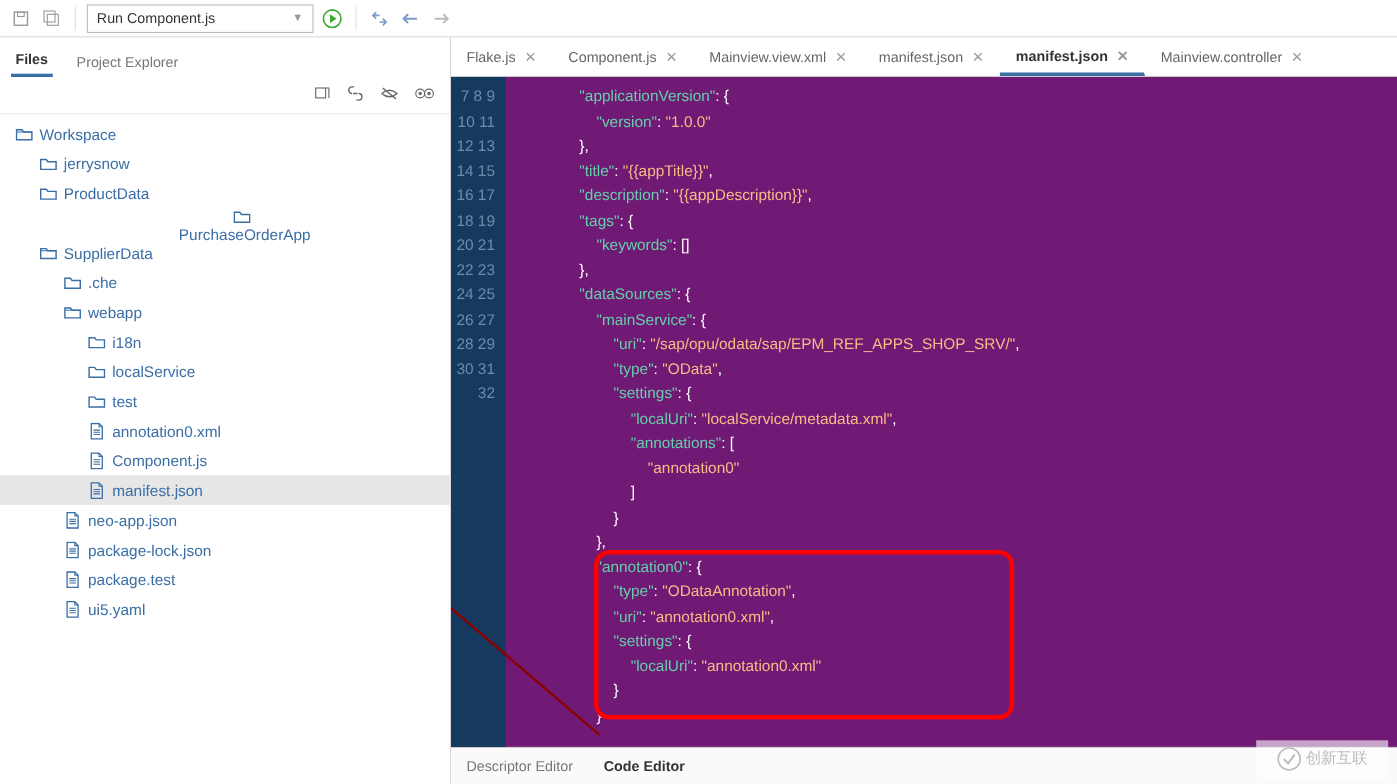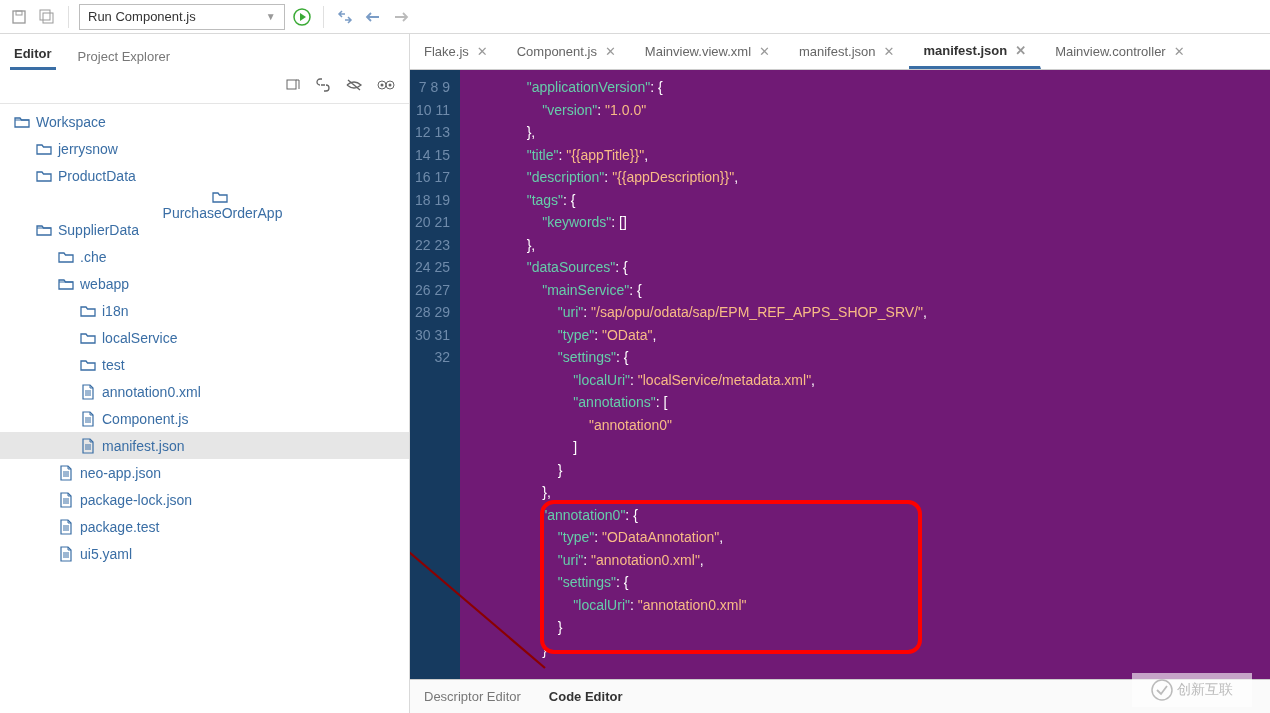--- a/index.html
+++ b/index.html
@@ -45,21 +45,21 @@
 .s-punc { color:#fff; }
 
 .highlight-box { position:absolute; border:4px solid red; border-radius:14px; pointer-events:none; }
 .arrow-svg { position:absolute; pointer-events:none; }
 
 
 .ed-bottom { height:34px; border-top:1px solid #ccc; display:flex; align-items:center; padding-left:14px; gap:28px; font-size:13px; background:#fafafa;}
 .ed-bottom .bt { color:#777; cursor:pointer; }
 .ed-bottom .bt.active { color:#333; font-weight:bold; }
 
-.watermark { position:absolute; right:18px; bottom:6px; width:120px; height:34px; display:flex; align-items:center; justify-content:center; background:rgba(255,255,255,0.6); color:#bbb; font-size:14px; gap:4px;}
+.watermark { position:absolute; right:8px; bottom:6px; width:120px; height:34px; display:flex; align-items:center; justify-content:center; background:rgba(255,255,255,0.6); color:#bbb; font-size:14px; gap:4px;}
 </style>
 </head>
 <body>
 
 <div class="toolbar">
   <div class="tb-icon">
       <svg width="16" height="16" viewBox="0 0 16 16">
         <rect x="2" y="2" width="12" height="12" fill="none" stroke="#999" stroke-width="1.3"></rect>
         <rect x="5" y="2" width="6" height="4" fill="none" stroke="#999"></rect>
       </svg>
@@ -95,21 +95,21 @@
   <div class="tb-icon">
       <svg width="16" height="14">
         <path d="M10 3 L14 7 L10 11 M14 7 L2 7" fill="none" stroke="#bbb" stroke-width="1.8"></path>
       </svg>
     </div>
 </div>
 
 <div class="main">
   <div class="left">
     <div class="left-tabs">
-      <div class="left-tab active">Editor</div>
+      <div class="left-tab active">Files</div>
       <div class="left-tab">Project Explorer</div>
     </div>
     <div class="tree-tools">
       <span><svg width="16" height="16">
             <rect x="2" y="3" width="9" height="9" fill="none" stroke="#666"></rect>
             <path d="M11 3 L14 3 L14 12" fill="none" stroke="#666"></path>
           </svg></span>
       <span><svg width="16" height="16">
             <path d="M5 8 a3 3 0 0 1 0-6 h2 M11 8 a3 3 0 0 1 0 6 h-2 M6 8 h4" fill="none" stroke="#666" stroke-width="1.3"></path>
           </svg></span>

